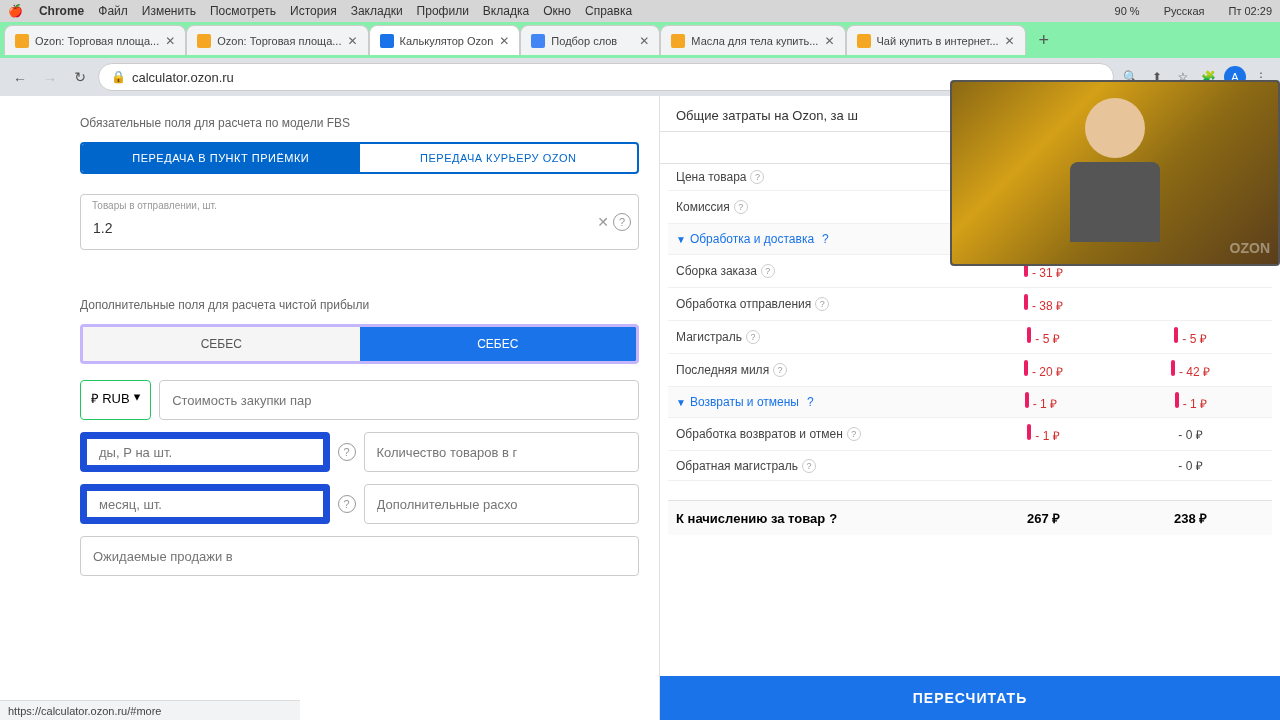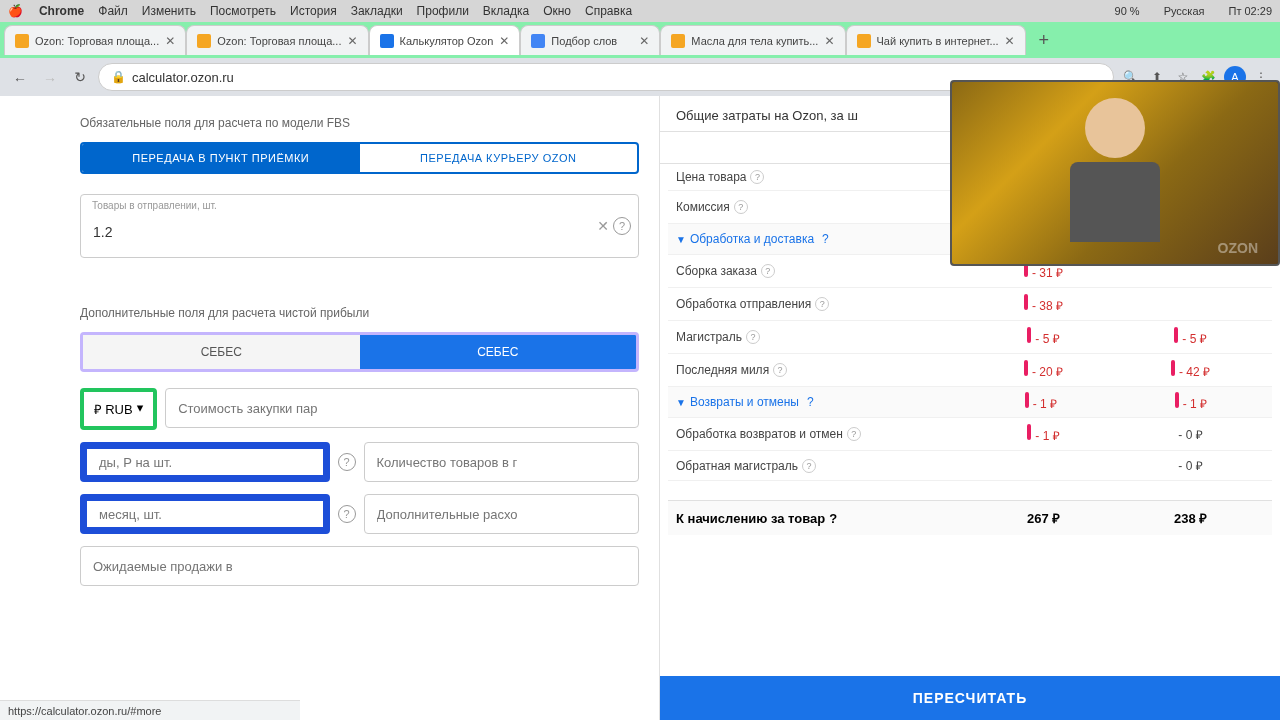--- a/index.html
+++ b/index.html
@@ -130,21 +130,21 @@
     }
     .input-label-float {
       position: absolute;
       top: 6px;
       left: 12px;
       font-size: 10px;
       color: #999;
     }
     .input-field {
       width: 100%;
-      height: 64px;
+      height: 56px;
       border: 1px solid #ccc;
       border-radius: 4px;
       padding: 18px 40px 6px 12px;
       font-size: 14px;
       color: #333;
       outline: none;
     }
     .input-clear {
       position: absolute;
       right: 30px;
@@ -199,21 +199,21 @@
     }
 
     .row-inputs {
       display: flex;
       gap: 8px;
       margin-bottom: 12px;
     }
     .currency-select {
       display: flex;
       align-items: flex-start;
-      border: 4px solid #22c55e;
+      border: 1px solid #22c55e;
       border-radius: 4px;
       padding: 8px 10px;
       font-size: 13px;
       background: #fff;
       cursor: pointer;
       gap: 4px;
     }
     .input-field-sm {
       flex: 1;
       height: 40px;
@@ -422,21 +422,21 @@
     .person-body {
       width: 90px;
       height: 80px;
       background: #555;
       border-radius: 8px 8px 0 0;
       margin: 4px auto 0;
     }
     .watermark-text {
       position: absolute;
       bottom: 8px;
-      right: 20px;
+      right: 8px;
       color: rgba(255,255,255,0.4);
       font-size: 14px;
       font-weight: 700;
     }
 
     
     .status-bar {
       position: fixed;
       bottom: 0;
       left: 0;

